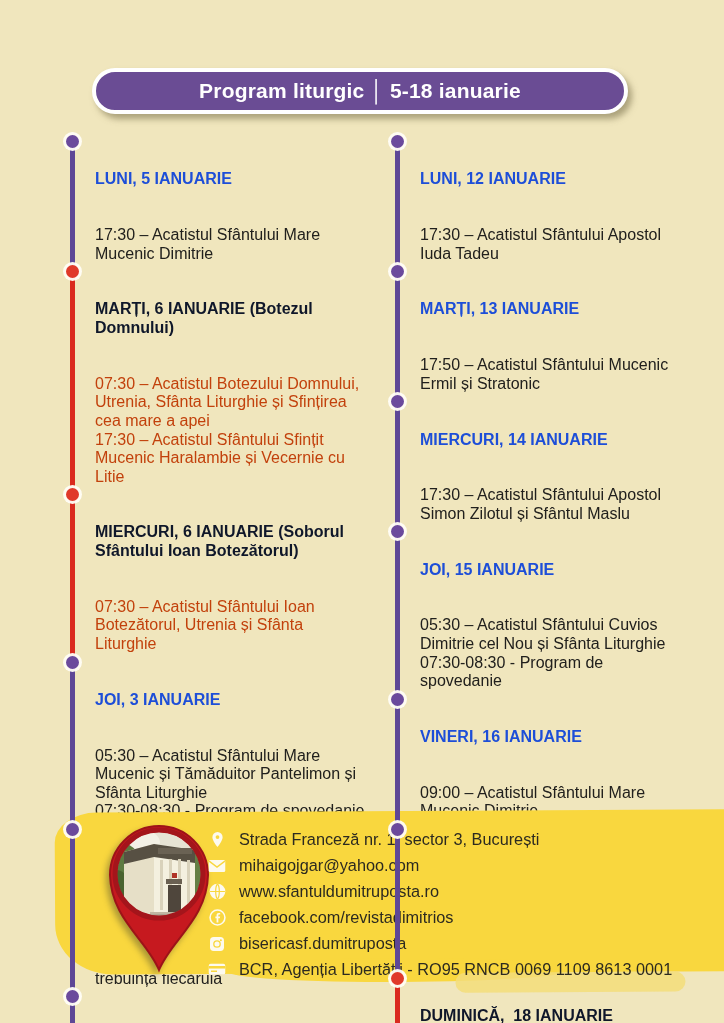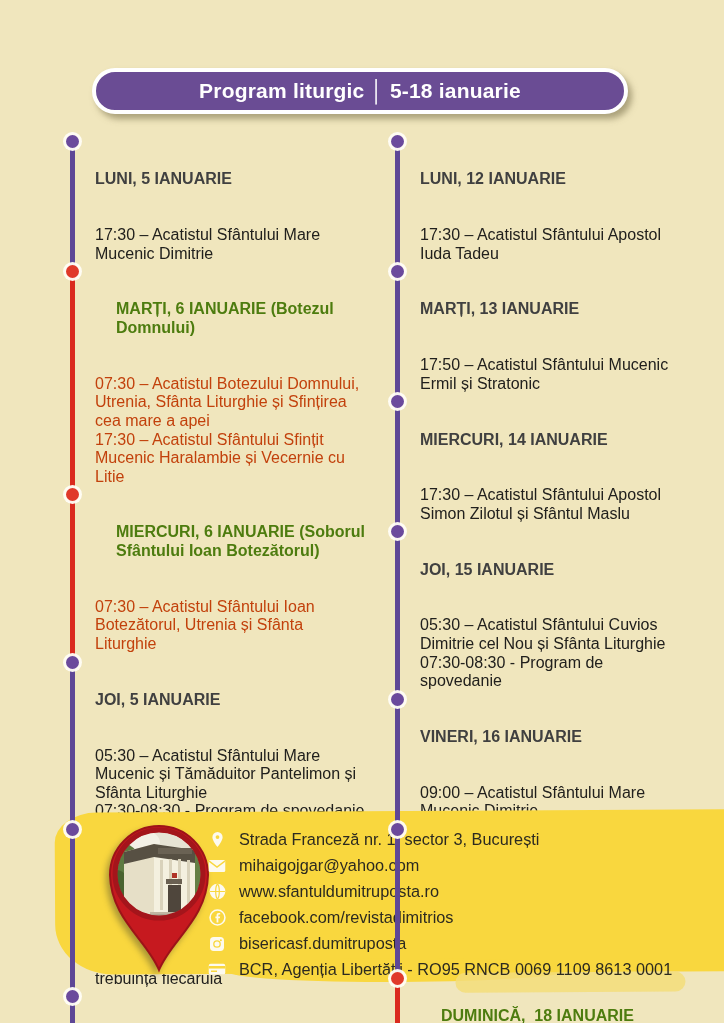--- a/index.html
+++ b/index.html
@@ -31,22 +31,22 @@
     box-shadow:0 0 0 3px rgba(255,253,245,.95); z-index:2;
   }
   .line { position:absolute; left:-2px; top:8px; bottom:-2px; width:5px; z-index:1; }
   .day.purple .dot { background:#6b4a9c; }
   .day.purple .line { background:#5e4796; }
   .day.red .dot { background:#e0392a; }
   .day.red .line { background:#da2a1e; }
 
   .day-body { width:300px; font-size:16px; line-height:18.6px; white-space:pre-wrap; }
   .day-heading { font-weight:bold; }
-  .day.purple .day-heading { color:#404040; }
-  .day.red .day-heading { color:#4d7c0f;margin-left:21px; }
+  .day.purple .day-heading { color:#1d4ed8; }
+  .day.red .day-heading { color:#0f172a; }
   .event.black { color:#21201d; }
   .event.red { color:#c2410c; }
 
   
   .footer-band {
     position:absolute; left:55px; top:811px; width:690px; height:162px;
     background:#f9d73e;
     border-radius:42px 0 0 58px / 30px 0 0 50px;
     transform:rotate(-.3deg);
   }
@@ -114,21 +114,21 @@
       <div class="event red">07:30 – Acatistul Sfântului Ioan
 Botezătorul, Utrenia și Sfânta
 Liturghie</div></div>
     </div>
           <div class="day purple">
       <div class="rail">
         <span class="dot"></span>
         <span class="line"></span>
       </div>
       <div class="day-body">
-        <div class="day-heading">JOI, 5 IANUARIE</div>
+        <div class="day-heading">JOI, 3 IANUARIE</div>
       <div class="event black">05:30 – Acatistul Sfântului Mare
 Mucenic și Tămăduitor Pantelimon și
 Sfânta Liturghie</div><div class="event black">07:30-08:30 - Program de spovedanie</div></div>
     </div>
           <div class="day purple">
       <div class="rail">
         <span class="dot"></span>
         <span class="line"></span>
       </div>
       <div class="day-body">

